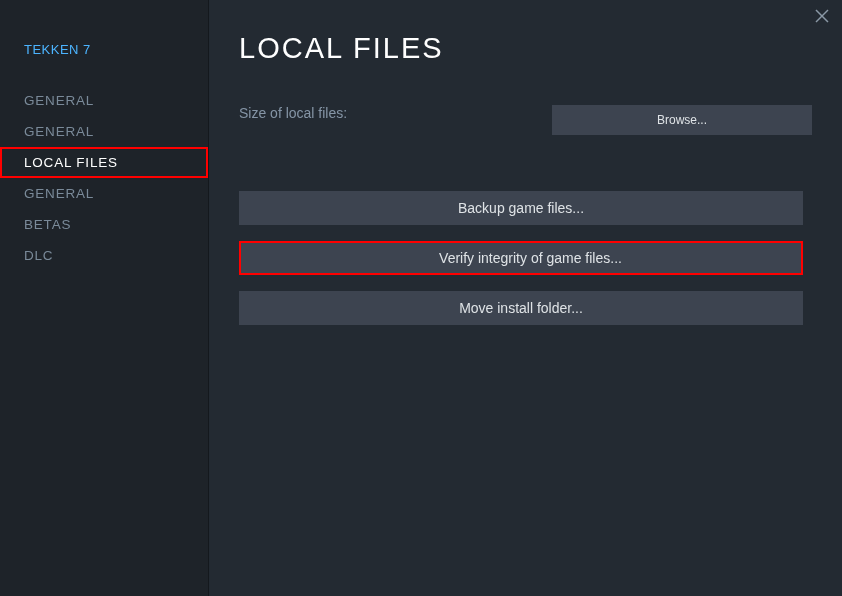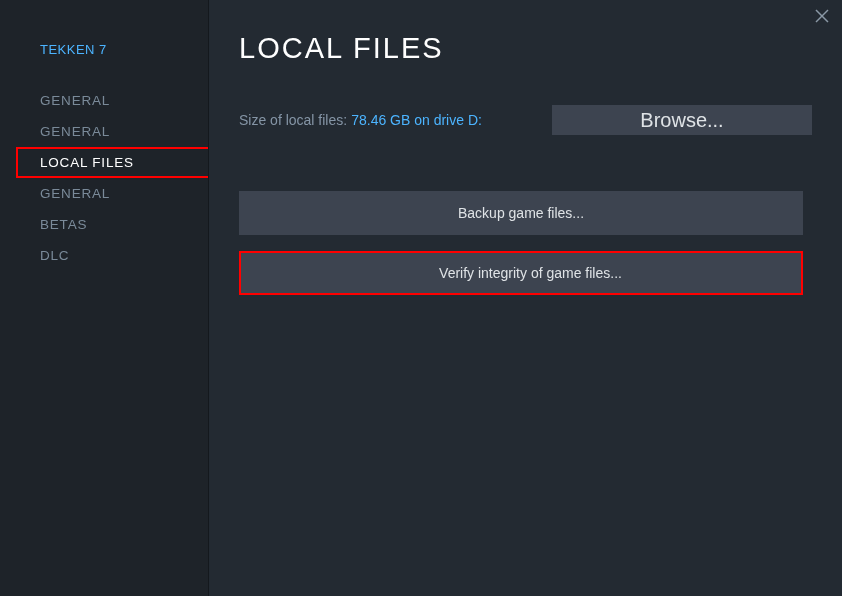--- a/index.html
+++ b/index.html
@@ -10,21 +10,21 @@
     }
     body {
       width: 842px;
       height: 596px;
       background: #1e2329;
       overflow: hidden;
       position: relative;
     }
     .sidebar {
       position: absolute;
-      left: 16px;
+      left: 0;
       top: 0;
       width: 208px;
       height: 596px;
       background: #1e2329;
       padding-top: 42px;
     }
     .game-title {
       color: #4cb4ff;
       font-size: 13px;
       font-weight: 500;
@@ -74,21 +74,21 @@
     .page-title {
       color: #ffffff;
       font-size: 29px;
       font-weight: 300;
       letter-spacing: 2px;
       margin-top: 32px;
       margin-bottom: 40px;
     }
     .info-row {
       display: flex;
-      align-items: center;
+      align-items: flex-start;
       gap: 0;
       margin-bottom: 56px;
     }
     .info-label {
       color: #8595a6;
       font-size: 14px;
       font-weight: 400;
     }
     .info-value {
       color: #4cb4ff;
@@ -96,27 +96,27 @@
       font-weight: 400;
       margin-left: 4px;
     }
     .browse-btn {
       margin-left: auto;
       width: 260px;
       height: 30px;
       background: #3d4450;
       color: #dfe3e6;
       border: none;
-      font-size: 20px;
+      font-size: 12px;
       cursor: pointer;
     }
     .action-btn {
       display: block;
       width: 564px;
-      height: 44px;
+      height: 34px;
       background: #3d4450;
       color: #dfe3e6;
       border: none;
       font-size: 14px;
       cursor: pointer;
       margin-bottom: 16px;
     }
     .action-btn.highlighted {
       border: 2.5px solid #ff0000;
       padding-left: 19px;
@@ -138,18 +138,18 @@
 <div class="main">
   <div class="close-btn">
     <svg viewBox="0 0 16 16" stroke="currentColor" stroke-width="1.5" fill="none">
       <line x1="2" y1="2" x2="14" y2="14"></line>
       <line x1="14" y1="2" x2="2" y2="14"></line>
     </svg>
   </div>
   <h1 class="page-title">LOCAL FILES</h1>
   <div class="info-row">
     <span class="info-label">Size of local files:</span>
-    <span class="info-value">78.46 GB on drive D:</span>
     <button class="browse-btn">Browse...</button>
   </div>
   <button class="action-btn">Backup game files...</button>
   <button class="action-btn highlighted">Verify integrity of game files...</button>
+  <button class="action-btn">Move install folder...</button>
 </div>
 
 </body></html>

